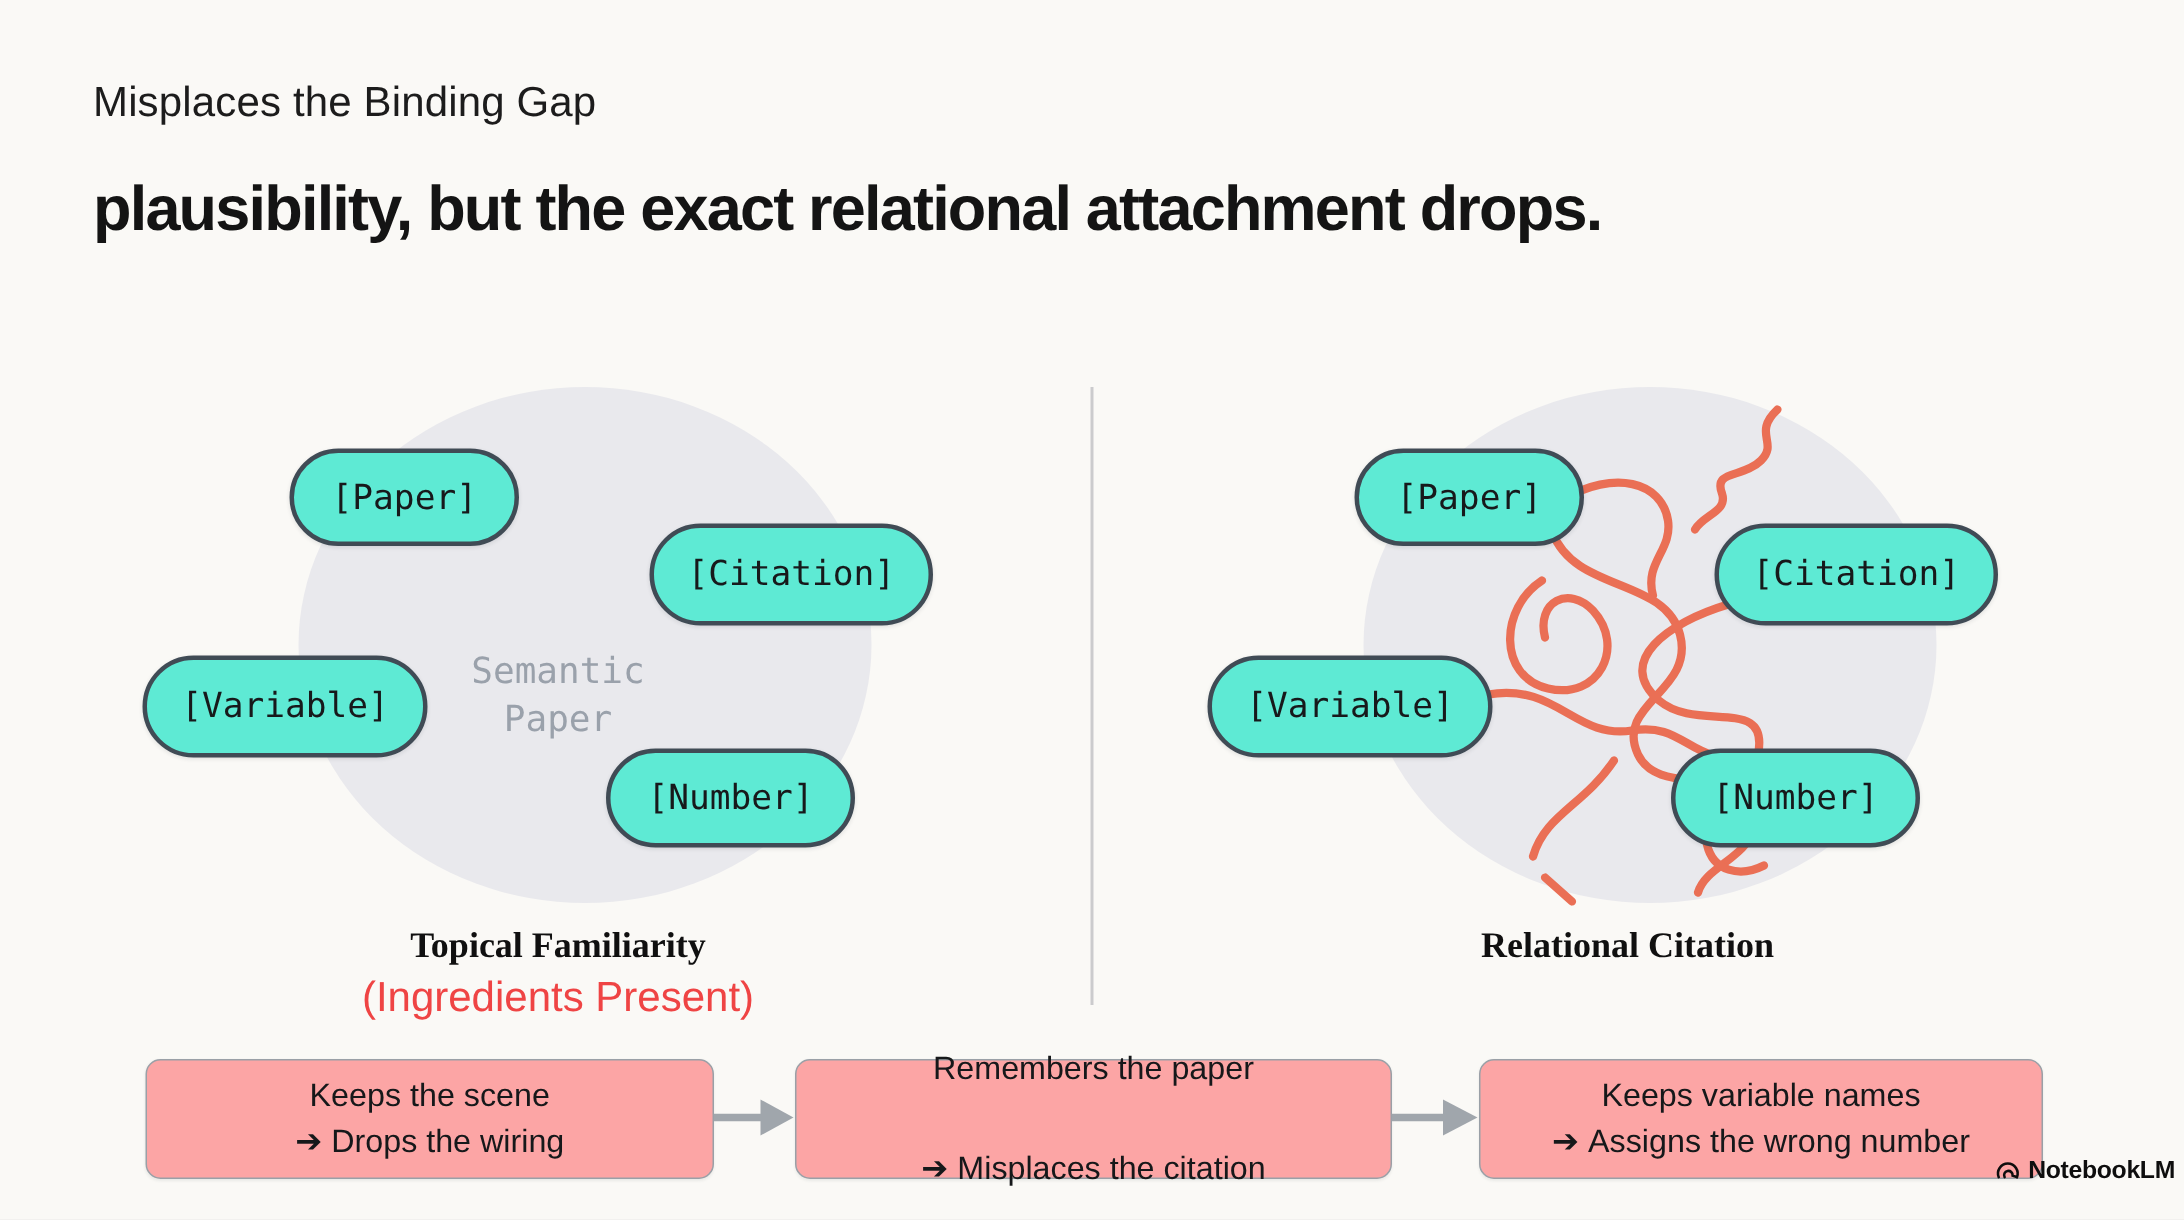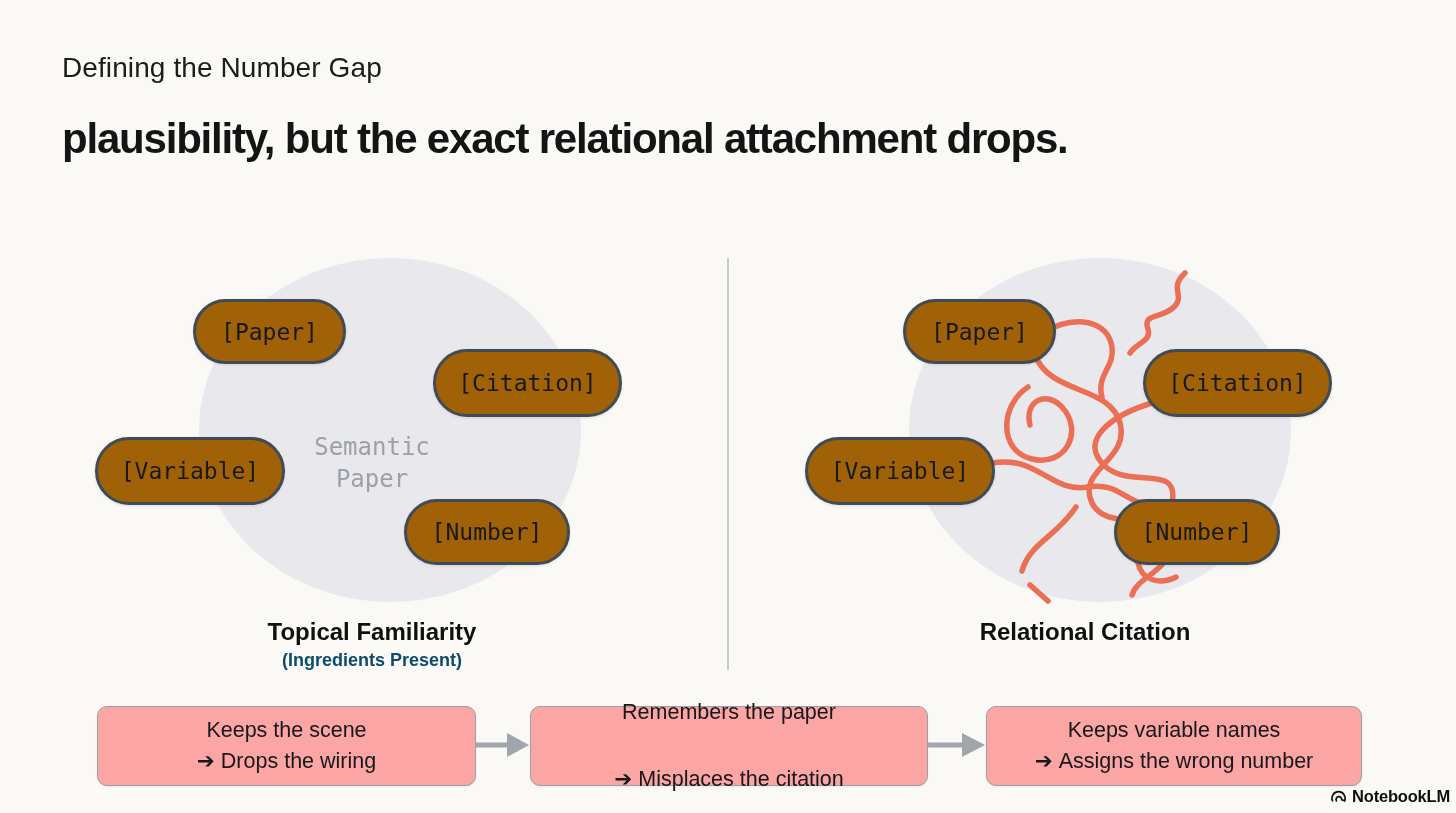--- a/index.html
+++ b/index.html
@@ -30,71 +30,71 @@
     position:absolute;left:262px;top:431px;width:220px;
     text-align:center;font-family:"DejaVu Sans Mono",monospace;
     font-size:24px;color:#9aa1ab;line-height:1.35;
   }
   .cloud-label span{display:block;}
   
   .tangle{position:absolute;left:880px;top:255px;z-index:1;}
   .tangle path{stroke:#ea6f55;stroke-width:5.5;fill:none;stroke-linecap:round;stroke-linejoin:round;}
   
   .pill{
-    position:absolute;z-index:2;background:#a16207;
+    position:absolute;z-index:2;background:#5eead4;
     border:3.5px solid #404b55;border-radius:34px;
     display:flex;align-items:center;justify-content:center;
     font-family:"DejaVu Sans Mono",monospace;font-size:23px;color:#17191b;
     box-shadow:0 1px 3px rgba(30,40,50,.12);
   }
   .lp-paper   {left:193px; top:299px; width:147px; height:59px;}
   .lp-citation{left:433px; top:349px; width:183px; height:62px;}
   .lp-variable{left:95px;  top:437px; width:184px; height:62px;}
   .lp-number  {left:404px; top:499px; width:160px; height:60px;}
   .rp-paper   {left:903px; top:299px; width:147px; height:59px;}
   .rp-citation{left:1143px;top:349px; width:183px; height:62px;}
   .rp-variable{left:805px; top:437px; width:184px; height:62px;}
   .rp-number  {left:1114px;top:499px; width:160px; height:60px;}
   
   .divider{position:absolute;left:727px;top:258px;width:2px;height:412px;background:#cbcbcd;}
   
   .caption{position:absolute;top:618px;width:400px;text-align:center;color:#101010;}
   .caption.left{left:172px;}
   .caption.right{left:885px;}
-  .caption .t{font-size:24px;font-weight:700;display:block;}
-  .caption .s{font-size:18px;font-weight:700;display:block;margin-top:4px;color:#0c4a6e;}
+  .caption .t{font-size:24px;font-weight:700;display:block;font-family:Liberation Serif, serif;}
+  .caption .s{font-size:28px;font-weight:400;display:block;margin-top:4px;color:#ef4444;}
   
   .step{
     position:absolute;top:706px;height:80px;box-sizing:border-box;
     background:#fca5a5;border:1.6px solid #9aa0a7;border-radius:10px;
     box-shadow:0 1px 2px rgba(40,45,50,.08);
     display:flex;flex-direction:column;align-items:center;justify-content:center;
     font-size:21.5px;color:#16181a;line-height:1.42;text-align:center;
   }
   .step-1{left:97px;width:379px;}
   .step-2{left:530px;width:398px;gap:36px;}
   .step-3{left:986px;width:376px;}
   .step .arrow-glyph{font-family:"DejaVu Sans",sans-serif;margin-right:6px;}
   .flow-arrow{position:absolute;top:731px;}
   .fa-1{left:476px;}
   .fa-2{left:928px;}
   
   .logo{
-    position:absolute;left:1330px;top:784px;width:120px;height:24px;
+    position:absolute;left:1330px;top:768px;width:120px;height:24px;
     display:flex;align-items:center;justify-content:flex-end;gap:5px;
     color:#0e0e0e;
   }
   .logo .logo-text{font-size:16.5px;font-weight:700;letter-spacing:-.2px;}
 </style>
 </head>
 <body>
 
 <div class="slide">
 
-  <div class="eyebrow">Defining the Number Gap</div>
+  <div class="eyebrow">Misplaces the Binding Gap</div>
   <div class="headline">
     <span>plausibility, but the exact relational attachment drops.</span>
   </div>
 
   <div class="cloud left"></div>
   <div class="cloud-label">
     <span>Semantic</span>
     <span>Paper</span>
   </div>
   <div class="pill lp-paper">[Paper]</div>

